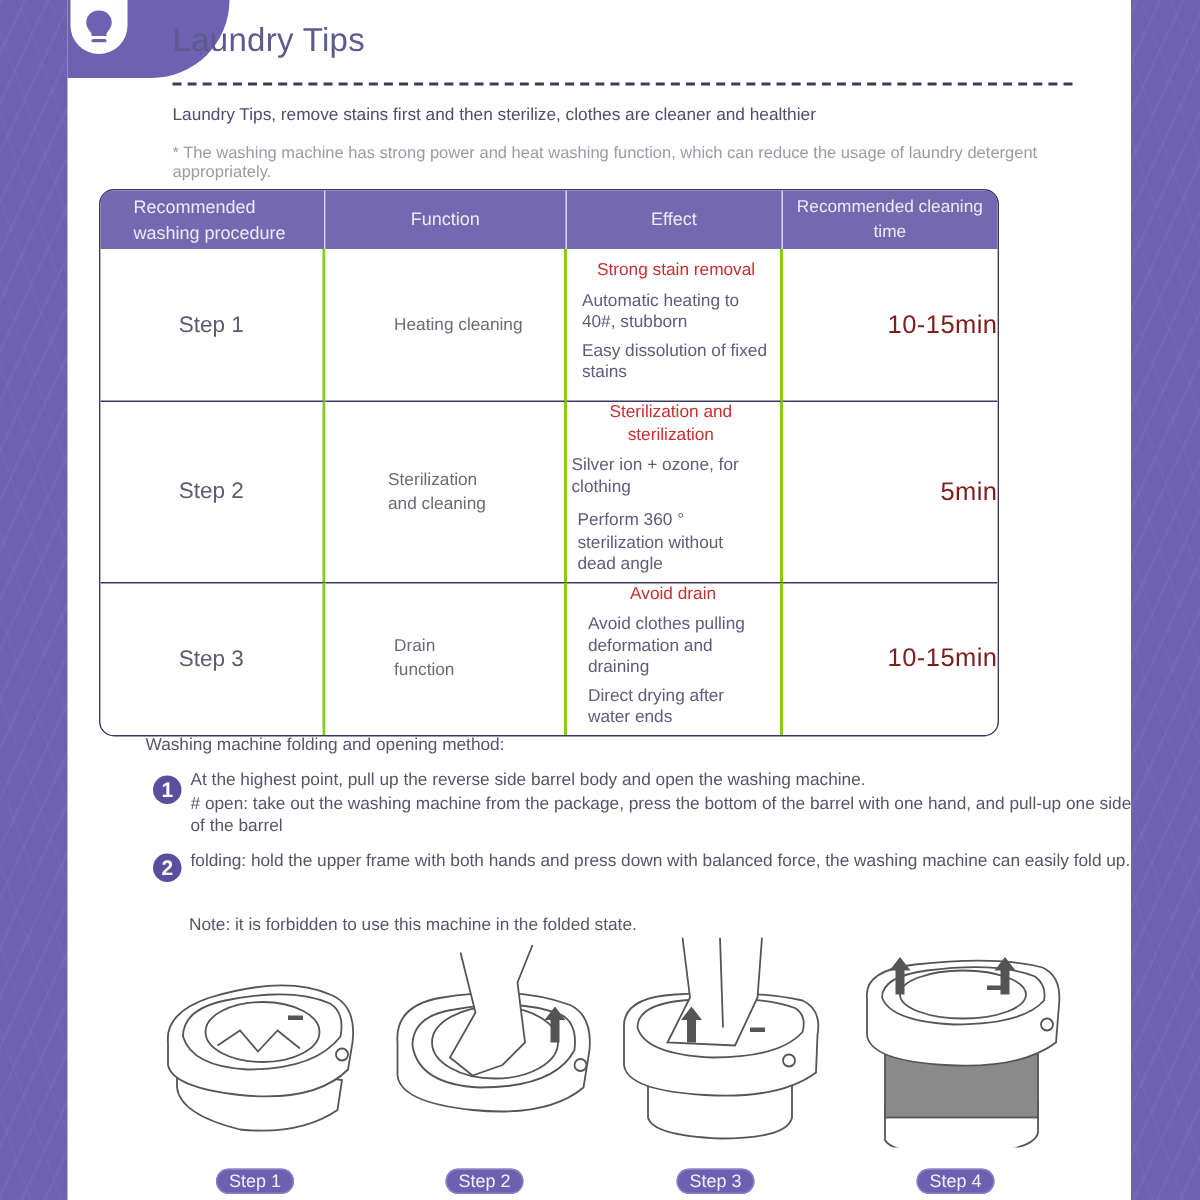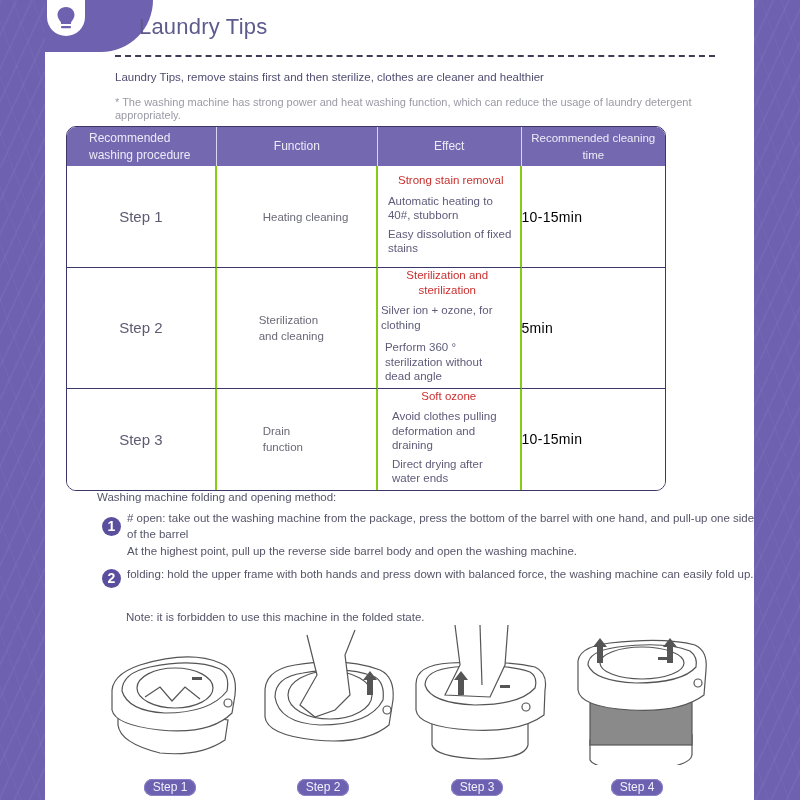--- a/index.html
+++ b/index.html
@@ -26,21 +26,21 @@
       background: #6e61b0;
       border-bottom-right-radius: 60px;
     }
     .bulb-circle {
       position: absolute; left: 45px; top: 0; width: 36px; height: 34px;
       background: #ffffff; border-radius: 0 0 18px 18px;
       display: flex; align-items: center; justify-content: center;
     }
     .title {
       position: absolute; left: 115px; top: 14px;
-      font-size: 22px; color: #5d5a8c; letter-spacing: 0.2px; margin-left: 24px;
+      font-size: 22px; color: #5d5a8c; letter-spacing: 0.2px;
     }
     .dashline {
       position: absolute; left: 115px; top: 55px; width: 600px;
       border-top: 2px dashed #3c3c55;
     }
     .subtitle {
       position: absolute; left: 115px; top: 71px;
       font-size: 11.5px; color: #4f4c70;
     }
     .note {
@@ -61,21 +61,21 @@
     table.tips th.first { text-align: left; padding-left: 22px; }
     table.tips td {
       border-right: 2px solid #84cc16; border-top: 1px solid #3b3768;
       vertical-align: middle; height: 101px; background: #fff;
     }
     table.tips td:last-child { border-right: none; }
     table.tips tr:nth-child(2) td { border-top: none; }
     .col1 { width: 167px; text-align: center; font-size: 15px; color: #5c5b72; }
     .col2 { width: 167px; font-size: 11.5px; color: #6a6a78; padding-left: 46px; line-height: 16px; }
     .col3 { width: 166px; font-size: 11.5px; color: #5f5c7a; padding: 0 6px 0 10px; line-height: 14.5px; }
-    .col4 { width: 167px; text-align: left; font-size: 14px; color: #000000; letter-spacing: 0.3px; }
+    .col4 { width: 167px; text-align: right; font-size: 17px; color: #7f1d1d; letter-spacing: 0.3px; }
     .effect-title { display: block; text-align: center; color: #c8302f; margin-bottom: 6px; font-size: 11.5px; }
     .effect-line { display: block; margin-bottom: 4px; }
     .method-title {
       position: absolute; left: 97px; top: 491px; font-size: 11.5px; color: #55556a;
     }
     .step-item { position: absolute; left: 100px; font-size: 11.5px; color: #55556a; line-height: 15.5px; }
     .num-circle {
       position: absolute; width: 19px; height: 19px; border-radius: 50%;
       background: #5a4e9e; color: #fff; font-weight: bold; font-size: 14px;
       display: flex; align-items: center; justify-content: center;
@@ -136,36 +136,36 @@
       <span class="effect-title">Sterilization and sterilization</span>
       <span class="effect-line" style="margin-bottom:8px;">Silver ion + ozone, for clothing</span>
       <span class="effect-line" style="padding-left:4px;padding-right:20px;">Perform 360 ° sterilization without dead angle</span>
     </td>
     <td class="col4">5min</td>
   </tr>
   <tr>
     <td class="col1">Step 3</td>
     <td class="col2" style="padding-right:60px;">Drain function</td>
     <td class="col3" style="padding-left:14px;padding-right:14px;">
-      <span class="effect-title">Soft ozone</span>
+      <span class="effect-title">Avoid drain</span>
       <span class="effect-line">Avoid clothes pulling deformation and draining</span>
       <span class="effect-line">Direct drying after water ends</span>
     </td>
     <td class="col4">10-15min</td>
   </tr>
 </tbody>
   </table>
 
 <div class="method-title">Washing machine folding and opening method:</div>
 
 <div class="step-item" style="top:511px;">
   <div class="num-circle" style="left:2px;top:6px;">1</div>
   <div class="step-text">
+    <div style="margin-top:2px;">At the highest point, pull up the reverse side barrel body and open the washing machine.</div>
     <div># open: take out the washing machine from the package, press the bottom of the barrel with one hand, and pull-up one side of the barrel</div>
-    <div style="margin-top:2px;">At the highest point, pull up the reverse side barrel body and open the washing machine.</div>
   </div>
 </div>
 
 <div class="step-item" style="top:567px;">
   <div class="num-circle" style="left:2px;top:2px;">2</div>
   <div class="step-text">
     <div>folding: hold the upper frame with both hands and press down with balanced force, the washing machine can easily fold up.</div>
   </div>
 </div>
 

